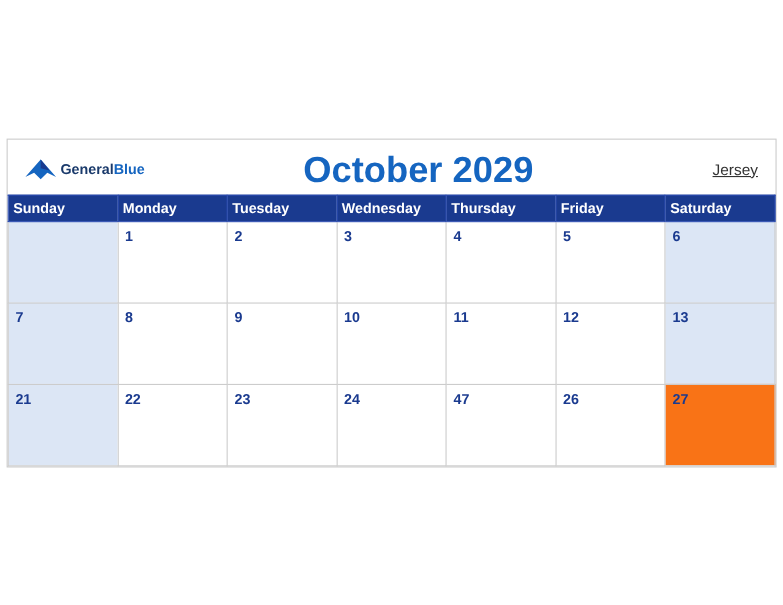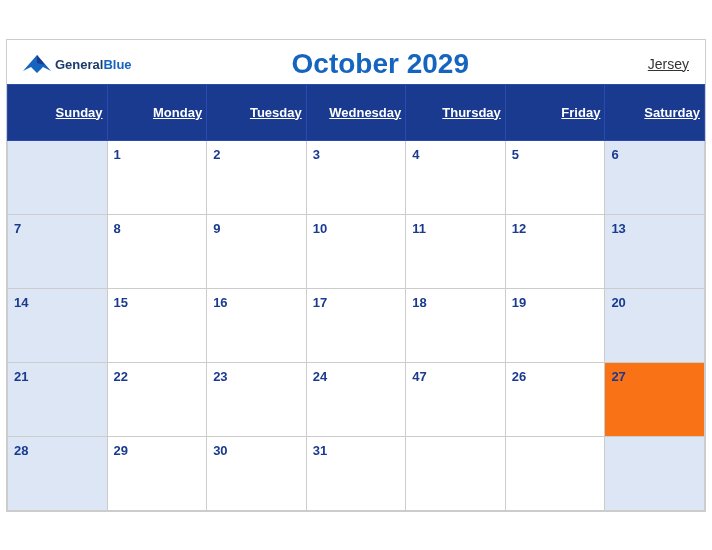--- a/index.html
+++ b/index.html
@@ -36,21 +36,21 @@
     .logo-text-blue {
       font-size: 13px;
       color: #1565c0;
       font-weight: bold;
     }
     .logo-bird {
       width: 28px;
       height: 22px;
     }
     .month-title {
-      font-size: 28px;
+      font-size: 33px;
       color: #1565c0;
       font-weight: bold;
       text-align: center;
       flex: 1;
     }
     .region-label {
       font-size: 14px;
       color: #333;
       text-align: right;
       min-width: 60px;
@@ -59,24 +59,23 @@
     .calendar-grid {
       width: 100%;
       border-collapse: collapse;
       border-top: 1px solid #999;
     }
     .calendar-grid th {
       background-color: #1a3a8f;
       color: #fff;
       font-size: 13px;
       font-weight: bold;
-      padding: 20px 4px;
-      text-align: right;
+      padding: 4px 4px;
+      text-align: left;
       border: 1px solid #2a4aaf;
-      text-decoration: underline;
     }
     .calendar-grid td {
       width: calc(100% / 7);
       height: 74px;
       border: 1px solid #ccc;
       vertical-align: top;
       padding: 4px 6px;
       background: #fff;
     }
     .day-number {
@@ -128,41 +127,23 @@
         <tr>
           <td style="background-color: rgb(220, 230, 245);"><span class="day-number">7</span></td>
           <td><span class="day-number">8</span></td>
           <td><span class="day-number">9</span></td>
           <td><span class="day-number">10</span></td>
           <td><span class="day-number">11</span></td>
           <td><span class="day-number">12</span></td>
           <td style="background-color: rgb(220, 230, 245);"><span class="day-number">13</span></td>
         </tr>
         <tr>
-          <td style="background-color: rgb(220, 230, 245);"><span class="day-number">14</span></td>
-          <td><span class="day-number">15</span></td>
-          <td><span class="day-number">16</span></td>
-          <td><span class="day-number">17</span></td>
-          <td><span class="day-number">18</span></td>
-          <td><span class="day-number">19</span></td>
-          <td style="background-color: rgb(220, 230, 245);"><span class="day-number">20</span></td>
-        </tr>
-        <tr>
           <td style="background-color: rgb(220, 230, 245);"><span class="day-number">21</span></td>
           <td><span class="day-number">22</span></td>
           <td><span class="day-number">23</span></td>
           <td><span class="day-number">24</span></td>
           <td><span class="day-number">47</span></td>
           <td><span class="day-number">26</span></td>
           <td style="background-color: #f97316;"><span class="day-number">27</span></td>
         </tr>
-        <tr>
-          <td style="background-color: rgb(220, 230, 245);"><span class="day-number">28</span></td>
-          <td><span class="day-number">29</span></td>
-          <td><span class="day-number">30</span></td>
-          <td><span class="day-number">31</span></td>
-          <td></td>
-          <td></td>
-          <td style="background-color: rgb(220, 230, 245);"></td>
-        </tr>
       </tbody>
   </table>
 </div>
 
 </body></html>

